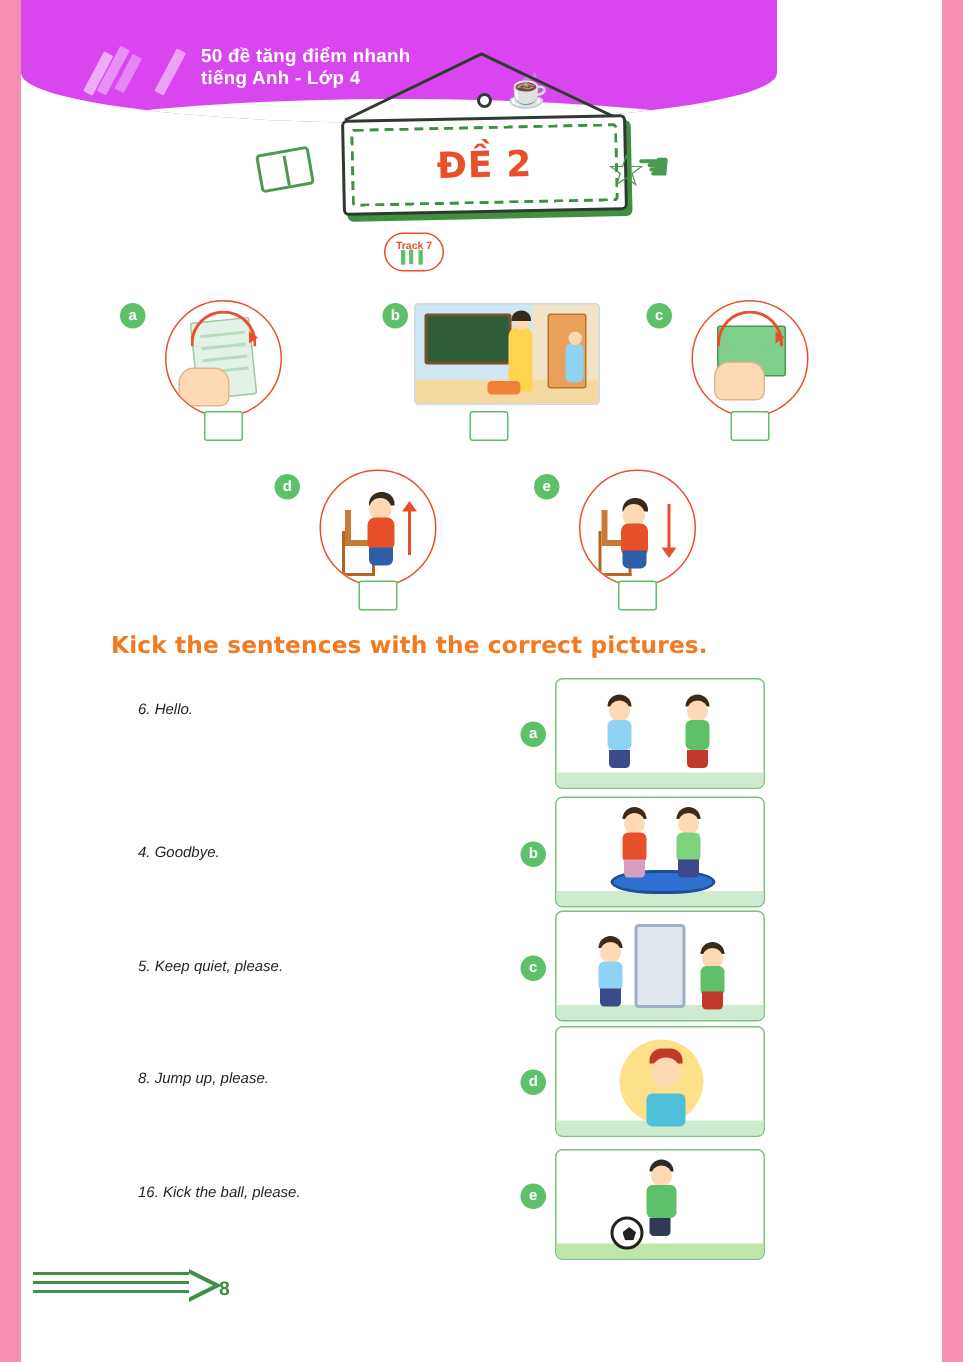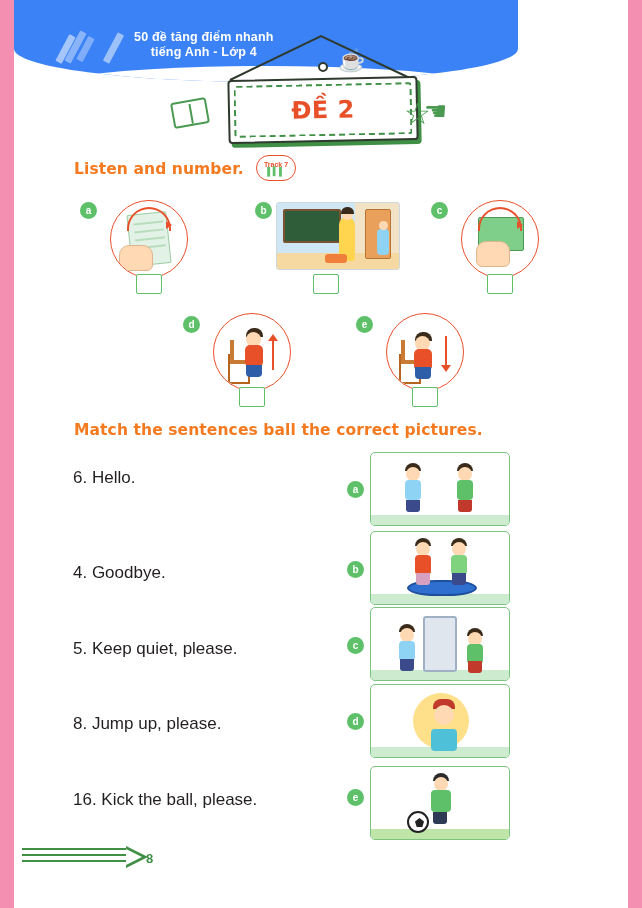--- a/index.html
+++ b/index.html
@@ -29,25 +29,24 @@
     position: absolute;
     right: 0; top: 0; width: 14px; height: 908px;
     background: #f48fb1;
   }
 
   
   .header-green {
     position: absolute;
     left: 14px; top: 0;
     width: 504px; height: 82px;
-    background: #3b82f6;
+    background: #d946ef;
     border-bottom-left-radius: 60% 40px;
     border-bottom-right-radius: 60% 40px;
     overflow: hidden;
-    text-align: center;
   }
   .header-green::after{
     content:"";
     position:absolute;
     left:-10%; bottom:-28px;
     width:120%; height:44px;
     background:#ffffff;
     border-radius: 50% 50% 0 0 / 100% 100% 0 0;
   }
   .header-title {
@@ -276,24 +275,25 @@
   .vline-dn::after {
     content:""; position:absolute; left:-4px; bottom:-6px;
     border-top: 7px solid #e8502a;
     border-left: 5px solid transparent;
     border-right: 5px solid transparent;
   }
 
   
   .sentence {
     position: absolute;
-    left: 73px;
-    font-size: 17px;
+    left: 92px;
+    font-size: 10px;
     color: #231f20;
     font-family: "Liberation Sans", sans-serif;
+    font-style: italic;
   }
   .match-letter {
     position: absolute;
     width: 17px; height: 17px;
     border-radius: 50%;
     background: #5ec16a;
     color: #fff;
     font-size: 10px;
     font-weight: bold;
     display:flex; align-items:center; justify-content:center;
@@ -393,21 +393,20 @@
       <div class="board-inner">
         <span class="board-text">ĐỀ 2</span>
       </div>
     </div>
   </div>
 
   <div class="doodle-book"></div>
   <div class="doodle-star">☆</div>
   <div class="doodle-hand">☚</div>
 
-  <div class="heading" id="heading-listen">Listen and number.</div>
 
   <div class="track-badge">
     <span>Track 7</span>
     <span class="wave">▌▍▌</span>
   </div>
 
   <div class="label-circle" style="left:80px; top:202px;">a</div>
   <div class="pic-circle" style="left:110px; top:200px;">
     <div class="sheet" style="left:18px; top:12px; transform:rotate(-6deg);">
       <div class="sheet-lines" style="top:8px;"></div>
@@ -464,21 +463,21 @@
       <div class="chair-seat"></div>
     </div>
     <div class="kid-hair" style="left:28px; top:18px;"></div>
     <div class="kid-head" style="left:28px; top:22px;"></div>
     <div class="kid-body" style="left:27px; top:35px; background:#e8502a;"></div>
     <div class="kid-legs" style="left:28px; top:53px;"></div>
     <div class="vline-dn" style="left:58px; top:22px; height:30px;"></div>
   </div>
   <div class="answer-box" style="left:412px; top:387px;"></div>
 
-  <div class="heading" id="heading-match">Match the sentences ball the correct pictures.</div>
+  <div class="heading" id="heading-match">Kick the sentences with the correct pictures.</div>
 
   <div class="sentence" style="top:468px;">6. Hello.</div>
   <div class="sentence" style="top:563px;">4. Goodbye.</div>
   <div class="sentence" style="top:639px;">5. Keep quiet, please.</div>
   <div class="sentence" style="top:714px;">8. Jump up, please.</div>
   <div class="sentence" style="top:790px;">16. Kick the ball, please.</div>
 
   <div class="match-letter" style="left:347px; top:481px;">a</div>
   <div class="match-card" style="top:452px;">
     <div class="ground"></div>

